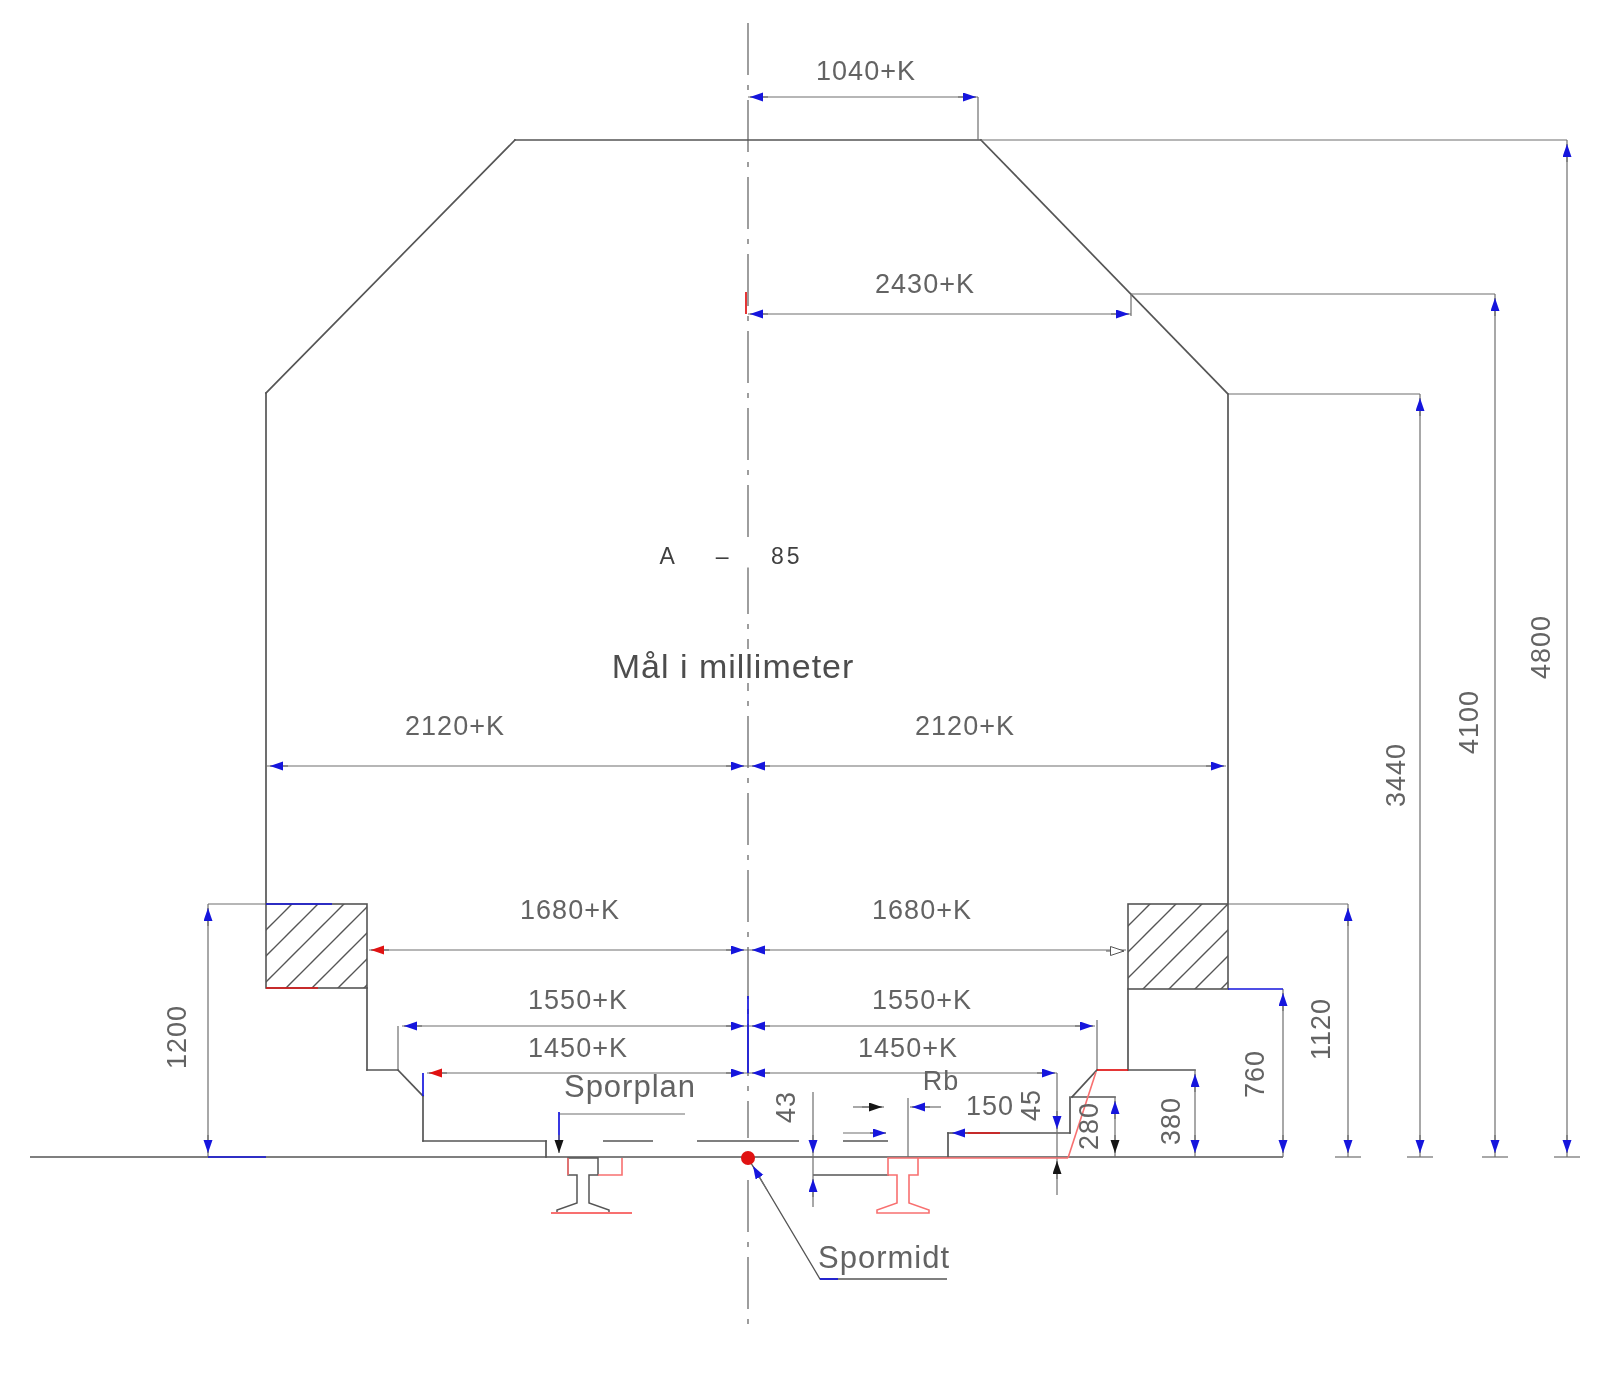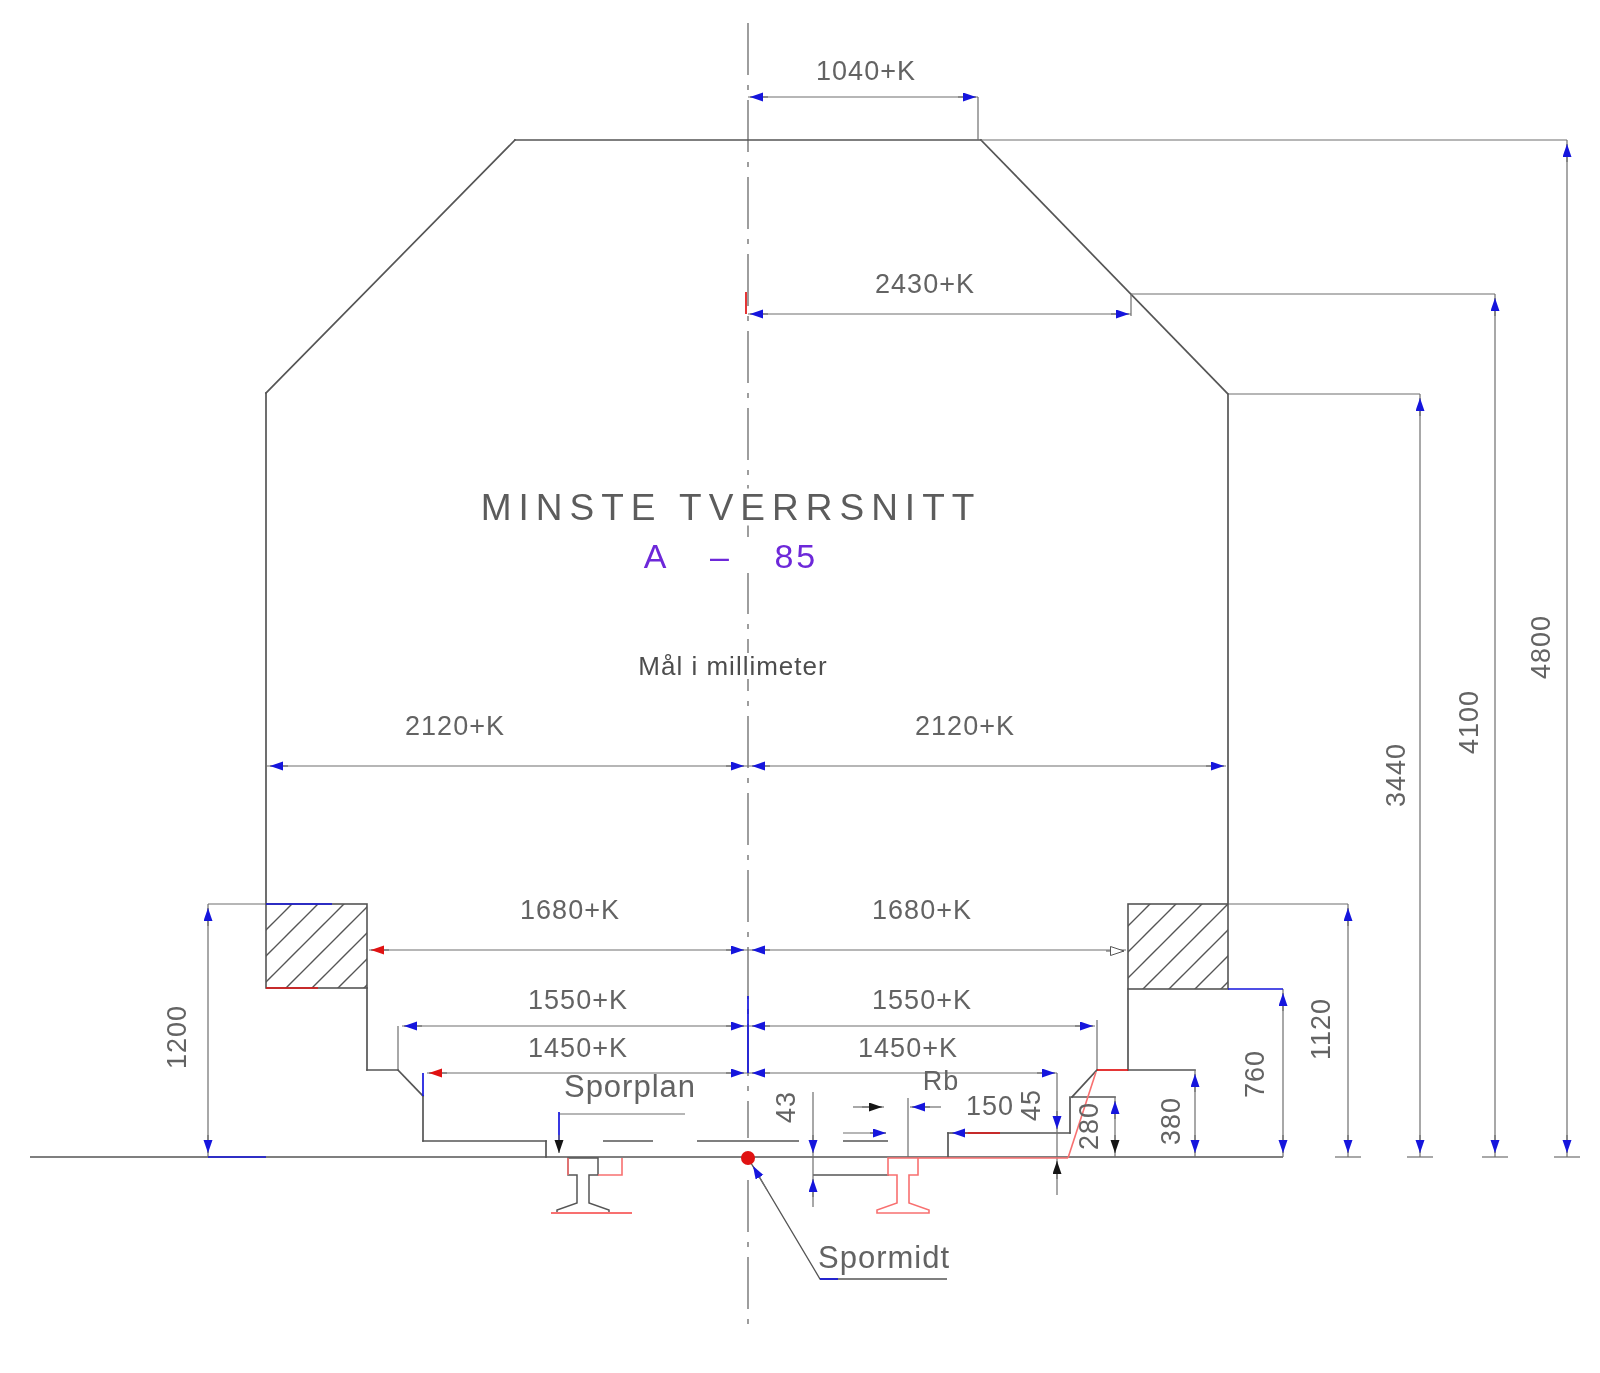--- a/index.html
+++ b/index.html
@@ -3,22 +3,22 @@
 <meta charset="utf-8">
 <style>
   html,body{margin:0;padding:0;background:#fff;}
   #canvas{position:relative;width:1600px;height:1373px;background:#fff;overflow:hidden;
           font-family:"Liberation Sans", sans-serif;}
   #drawing{position:absolute;left:0;top:0;}
   .lbl{position:absolute;color:#636363;font-size:27px;letter-spacing:1px;white-space:nowrap;
        transform:translate(-50%,-50%);background:#fff;padding:0 3px;line-height:1;}
   .lbl.rot{transform:translate(-50%,-50%) rotate(-90deg);background:transparent;}
   .lbl.title1{font-size:37px;letter-spacing:7px;color:#5c5c5c;}
-  .lbl.title2{font-size:34px;letter-spacing:3px;word-spacing:30px;color:#6d28d9;}
-  .lbl.note{font-size:26px;letter-spacing:1px;color:#4d4d4d;}
+  .lbl.title2{font-size:23px;letter-spacing:3px;word-spacing:30px;color:#404040;}
+  .lbl.note{font-size:34px;letter-spacing:1px;color:#4d4d4d;}
   .lbl.callout{font-size:31px;letter-spacing:1px;}
 </style>
 </head>
 <body>
 
 <div id="canvas">
 
 <svg id="drawing" width="1600" height="1373" viewBox="0 0 1600 1373">
   <defs>
     <marker id="ab" markerWidth="15" markerHeight="10" refX="13" refY="4.5" orient="auto" markerUnits="userSpaceOnUse">
@@ -228,21 +228,20 @@
     <line x1="1495" y1="316" x2="1495" y2="298" marker-end="url(#ab)"></line>
     <line x1="1495" y1="1135" x2="1495" y2="1153" marker-end="url(#ab)"></line>
 
     <line x1="1567" y1="162" x2="1567" y2="144" marker-end="url(#ab)"></line>
     <line x1="1567" y1="1135" x2="1567" y2="1153" marker-end="url(#ab)"></line>
 
     <line x1="767" y1="1190" x2="753" y2="1166" marker-end="url(#ab)"></line>
   </g>
 </svg>
 
-<div class="lbl title1" style="left:731px;top:507px;">MINSTE TVERRSNITT</div>
 <div class="lbl title2" style="left:731px;top:556px;">A  –  85</div>
 <div class="lbl note" style="left:733px;top:666px;">Mål i millimeter</div>
 
 <div class="lbl" style="left:866px;top:71px;">1040+K</div>
 <div class="lbl" style="left:925px;top:284px;">2430+K</div>
 <div class="lbl" style="left:455px;top:726px;">2120+K</div>
 <div class="lbl" style="left:965px;top:726px;">2120+K</div>
 <div class="lbl" style="left:570px;top:910px;">1680+K</div>
 <div class="lbl" style="left:922px;top:910px;">1680+K</div>
 <div class="lbl" style="left:578px;top:1000px;">1550+K</div>

